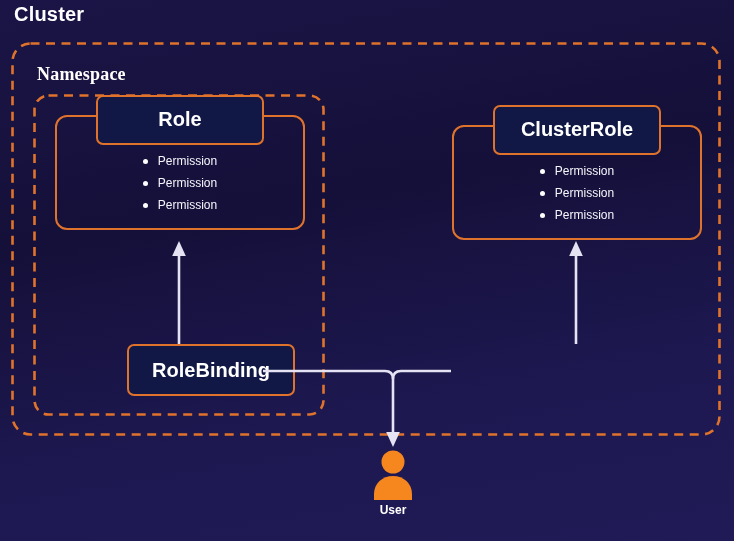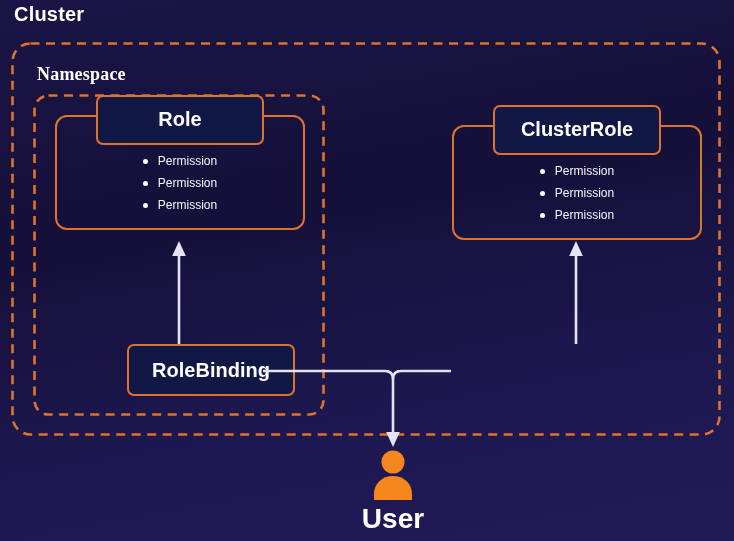--- a/index.html
+++ b/index.html
@@ -107,21 +107,21 @@
   }
   .role-binding         { left: 95px;  top: 344px; width: 168px; margin-left: 32px; }
   .cluster-role-binding { left: 451px; top: 344px; width: 251px; }
 
   .user-label {
     position: absolute;
     left: 358px;
     top: 503px;
     width: 70px;
     text-align: center;
-    font-size: 28px;
+    font-size: 12px;
     font-weight: 600;
     color: #ffffff;
   }
 </style>
 </head>
 <body>
 
 <div class="canvas">
 
   <svg class="layer" viewBox="0 0 734 541">

